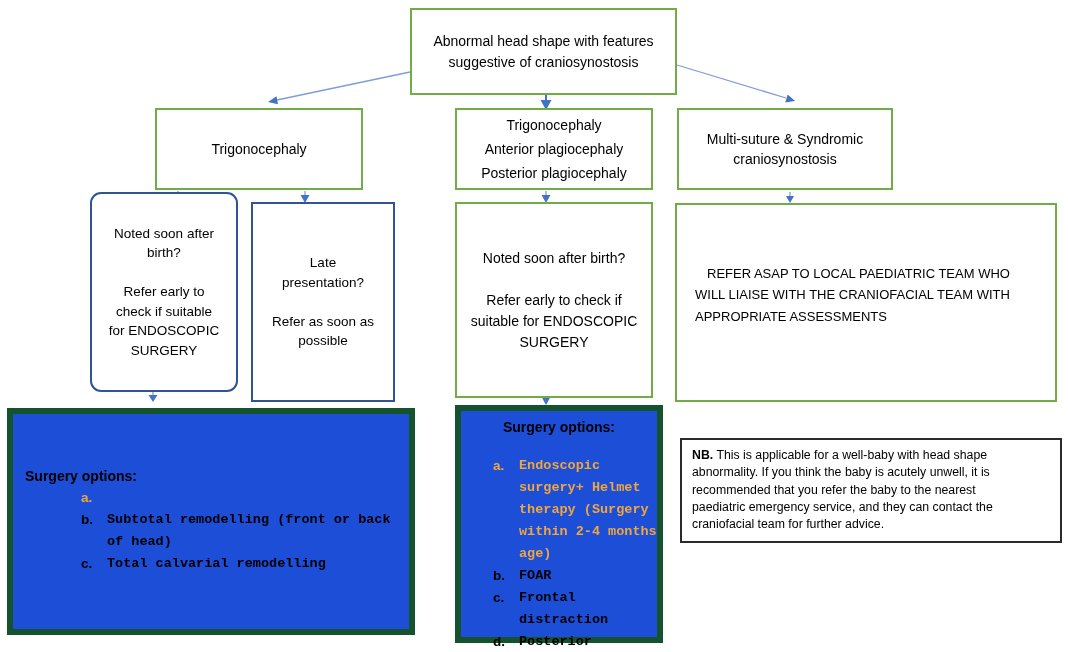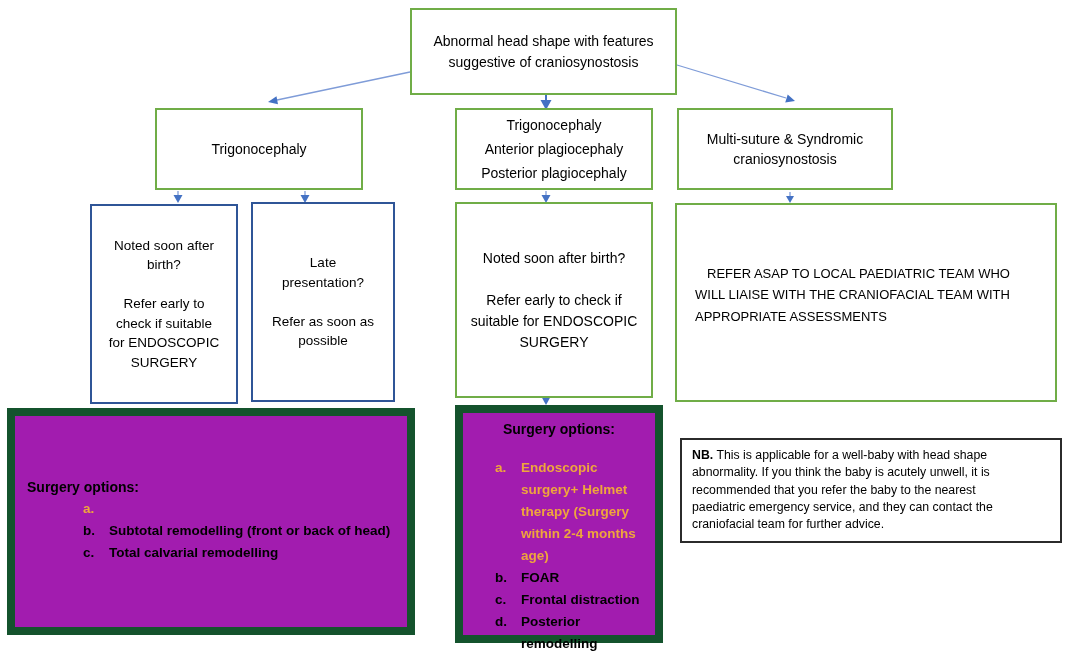--- a/index.html
+++ b/index.html
@@ -9,37 +9,37 @@
   .box{position:absolute;box-sizing:border-box;background:#fff;display:flex;align-items:center;justify-content:center;text-align:center;}
   .green{border:2px solid #70AD47;}
   .blueb{border:2px solid #2F5597;}
   .pre{white-space:pre-line;}
 
   .root-box{left:410px;top:8px;width:267px;height:87px;font-size:14px;line-height:21px;}
   .scapho-box{left:155px;top:108px;width:208px;height:82px;font-size:14px;}
   .trigono-box{left:455px;top:108px;width:198px;height:82px;font-size:14px;line-height:24px;}
   .multi-box{left:677px;top:108px;width:216px;height:82px;font-size:14px;line-height:20px;}
 
-  .noted-left-box{left:90px;top:204px;width:148px;height:200px;font-size:13.5px;line-height:19.5px;}
+  .noted-left-box{left:90px;top:192px;width:148px;height:200px;font-size:13.5px;line-height:19.5px;border-radius:11px;}
   .late-box{left:251px;top:202px;width:144px;height:200px;font-size:13.5px;line-height:19.5px;}
   .noted-mid-box{left:455px;top:202px;width:198px;height:196px;font-size:14px;line-height:21px;}
   .refer-box{left:675px;top:203px;width:382px;height:199px;font-size:13px;line-height:21.5px;justify-content:flex-start;text-align:left;padding:0 6px 15px 18px;}
   .refer-box .pre{text-indent:12px;}
 
-  .bluefill{position:absolute;box-sizing:border-box;background:#a21caf;border:8px solid #14532d;color:#000;}
+  .bluefill{position:absolute;box-sizing:border-box;background:#1d4ed8;border:6px solid #14532d;color:#000;}
   .blue-left{left:7px;top:408px;width:408px;height:227px;display:flex;flex-direction:column;justify-content:center;}
   .blue-left .heading{font-weight:bold;font-size:14px;padding-left:12px;margin-bottom:3px;}
   .blue-left .list{padding-left:68px;}
   .blue-mid{left:455px;top:405px;width:208px;height:238px;padding-top:8px;}
   .blue-mid .heading{font-weight:bold;font-size:14px;text-align:center;margin-bottom:20px;}
   .blue-mid .list{padding-left:32px;}
 
   .li{display:flex;font-weight:bold;font-size:13.5px;line-height:22px;}
   .li .marker{width:26px;flex:none;}
-  .li .li-text{white-space:pre-line;}
+  .li .li-text{white-space:pre-line;font-family:Liberation Mono, monospace;}
   .orange{color:#EFA63C;}
 
   .nb-box{position:absolute;left:680px;top:438px;width:382px;box-sizing:border-box;border:2px solid #2b2b2b;background:#fff;padding:7px 10px 8px 10px;font-size:12.3px;line-height:17.3px;text-align:left;}
   .nb-box .pre{display:inline;}
   .nb-prefix{font-weight:bold;}
 
   svg.arrows{position:absolute;left:0;top:0;width:1068px;height:652px;pointer-events:none;}
   .arrow-line{stroke:#7F9CD8;stroke-width:1.3;fill:none;}
   .arrow-line.strong{stroke:#4472C4;stroke-width:2;}
   .arrow-head{fill:#4472C4;stroke:none;}

